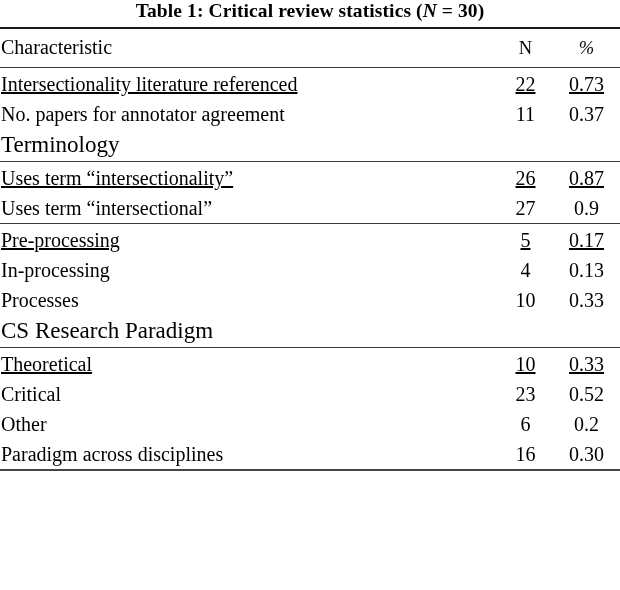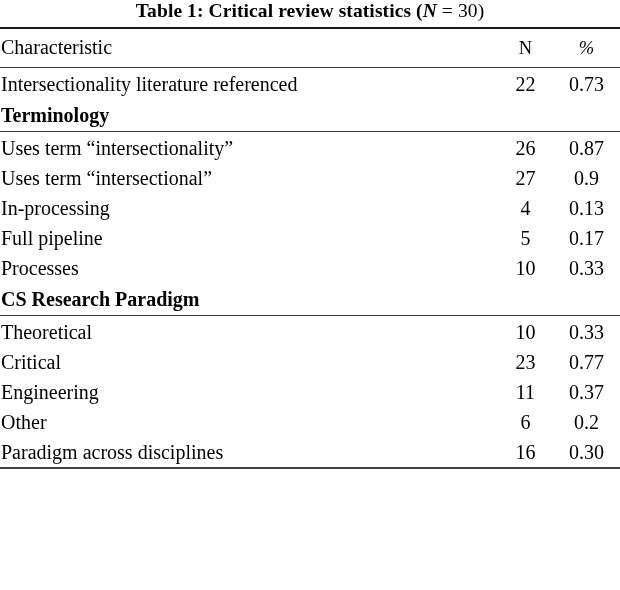--- a/index.html
+++ b/index.html
@@ -35,21 +35,21 @@
     font-weight: bold;
     letter-spacing: 0.1px;
     white-space: nowrap;
     line-height: 24px;
   }
   .caption .cap-n {
     font-style: italic;
     font-weight: bold;
   }
   .caption .cap-tail {
-    font-weight: normal;
+    font-weight: bold;
   }
 
   
   .tbl {
     position: absolute;
     top: 27px;
     left: 0;
     width: 620px;
     border-collapse: collapse;
     table-layout: fixed;
@@ -78,25 +78,25 @@
 
   tr.datarow td { height: 28px; line-height: 28px; }
   tr.headrow td { height: 35px; line-height: 35px; }
   tr.headrow td.cell-char { font-size: 20px; }
   tr.headrow td.cell-num  { font-size: 18.5px; }
   tr.headrow td.pct-sym   { font-style: italic; }
 
   tr.sectionrow td {
     height: 30px;
     line-height: 30px;
-    font-weight: bold;
-    font-size: 20px;
+    font-weight: normal;
+    font-size: 23px;
   }
 
-  tr.firstdata td { padding-top: 2px; }
+  tr.firstdata td { padding-top: 2px; text-decoration: underline; }
 
   
   tr.rule-top     > td { border-top: 2.2px solid #1a1a1a; }
   tr.rule-mid     > td { border-top: 1.4px solid #3a3a3a; }
   tr.rule-bottom  > td { border-bottom: 2.2px solid #444444; }
 </style>
 </head>
 <body>
 
 <div class="page">
@@ -117,72 +117,72 @@
         <td class="cell-char">Characteristic</td>
         <td class="cell-num">N</td>
         <td class="cell-num pct-sym">%</td>
       </tr>
 
       <tr class="datarow firstdata rule-mid">
         <td class="cell-char">Intersectionality literature referenced</td>
         <td class="cell-num">22</td>
         <td class="cell-num">0.73</td>
       </tr>
+      <tr class="datarow">
+        <td class="cell-char">No. papers for annotator agreement</td>
+        <td class="cell-num">11</td>
+        <td class="cell-num">0.37</td>
+      </tr>
 
       <tr class="sectionrow">
         <td class="cell-char">Terminology</td>
         <td class="cell-num"></td>
         <td class="cell-num"></td>
       </tr>
       <tr class="datarow firstdata rule-mid">
         <td class="cell-char">Uses term “intersectionality”</td>
         <td class="cell-num">26</td>
         <td class="cell-num">0.87</td>
       </tr>
       <tr class="datarow">
         <td class="cell-char">Uses term “intersectional”</td>
         <td class="cell-num">27</td>
         <td class="cell-num">0.9</td>
       </tr>
 
+      <tr class="datarow firstdata rule-mid">
+        <td class="cell-char">Pre-processing</td>
+        <td class="cell-num">5</td>
+        <td class="cell-num">0.17</td>
+      </tr>
       <tr class="datarow">
         <td class="cell-char">In-processing</td>
         <td class="cell-num">4</td>
         <td class="cell-num">0.13</td>
-      </tr>
-      <tr class="datarow">
-        <td class="cell-char">Full pipeline</td>
-        <td class="cell-num">5</td>
-        <td class="cell-num">0.17</td>
       </tr>
       <tr class="datarow">
         <td class="cell-char">Processes</td>
         <td class="cell-num">10</td>
         <td class="cell-num">0.33</td>
       </tr>
 
       <tr class="sectionrow">
         <td class="cell-char">CS Research Paradigm</td>
         <td class="cell-num"></td>
         <td class="cell-num"></td>
       </tr>
       <tr class="datarow firstdata rule-mid">
         <td class="cell-char">Theoretical</td>
         <td class="cell-num">10</td>
         <td class="cell-num">0.33</td>
       </tr>
       <tr class="datarow">
         <td class="cell-char">Critical</td>
         <td class="cell-num">23</td>
-        <td class="cell-num">0.77</td>
-      </tr>
-      <tr class="datarow">
-        <td class="cell-char">Engineering</td>
-        <td class="cell-num">11</td>
-        <td class="cell-num">0.37</td>
+        <td class="cell-num">0.52</td>
       </tr>
       <tr class="datarow">
         <td class="cell-char">Other</td>
         <td class="cell-num">6</td>
         <td class="cell-num">0.2</td>
       </tr>
       <tr class="datarow rule-bottom">
         <td class="cell-char">Paradigm across disciplines</td>
         <td class="cell-num">16</td>
         <td class="cell-num">0.30</td>

